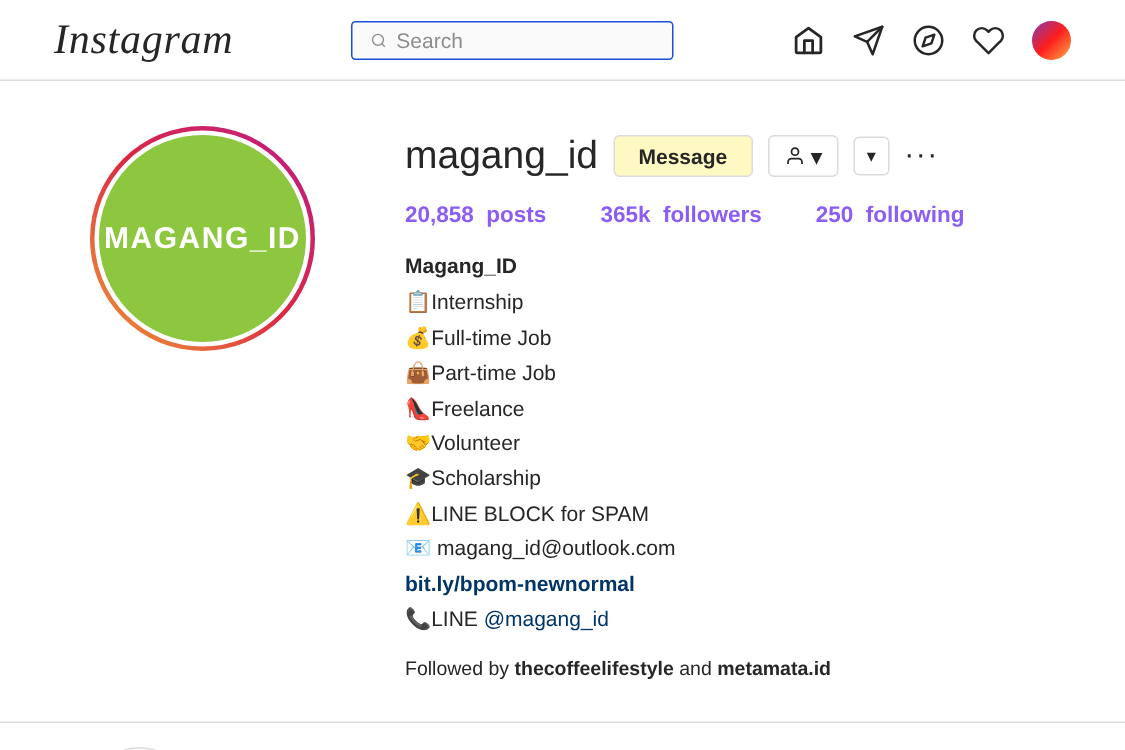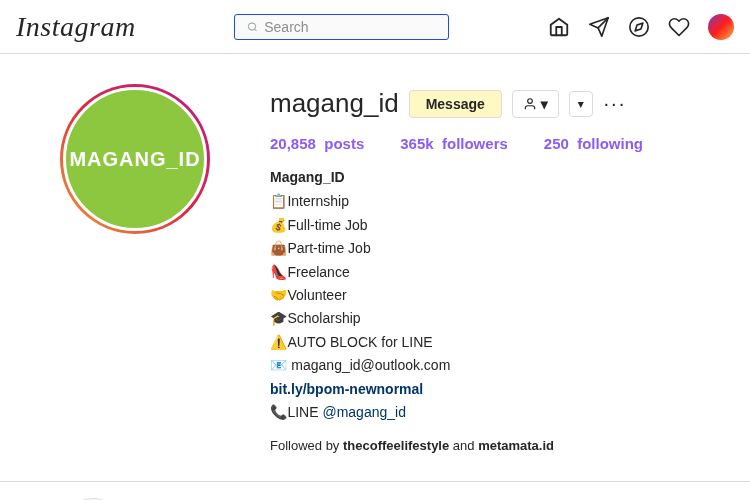--- a/index.html
+++ b/index.html
@@ -11,21 +11,21 @@
       overflow: hidden;
       font-size: 14px;
       color: #262626;
     }
 
     
     .top-nav {
       display: flex;
       align-items: center;
       justify-content: space-between;
-      padding: 0 16px;
+      padding: 0 36px;
       height: 54px;
       border-bottom: 1px solid #dbdbdb;
       background: #fff;
     }
     .nav-logo {
       font-family: 'Billabong', cursive;
       font-size: 28px;
       font-style: italic;
       font-weight: 400;
       letter-spacing: 0.5px;
@@ -316,21 +316,21 @@
     </div>
 
     <div class="profile-bio">
       <div class="bio-name">Magang_ID</div>
       <span class="bio-line">📋Internship</span>
       <span class="bio-line">💰Full-time Job</span>
       <span class="bio-line">👜Part-time Job</span>
       <span class="bio-line">👠Freelance</span>
       <span class="bio-line">🤝Volunteer</span>
       <span class="bio-line">🎓Scholarship</span>
-      <span class="bio-line">⚠️AUTO BLOCK for LINE</span>
+      <span class="bio-line">⚠️LINE BLOCK for SPAM</span>
       <span class="bio-line">📧 magang_id@outlook.com</span>
       <span class="bio-line">
         <a class="bio-link" href="#">bit.ly/bpom-newnormal</a>
       </span>
       <span class="bio-line">📞LINE <span class="bio-mention">@magang_id</span></span>
       <div class="followed-by">
         <span>Followed by</span>
         <a href="#">thecoffeelifestyle</a>
         <span> and </span>
         <a href="#">metamata.id</a>

